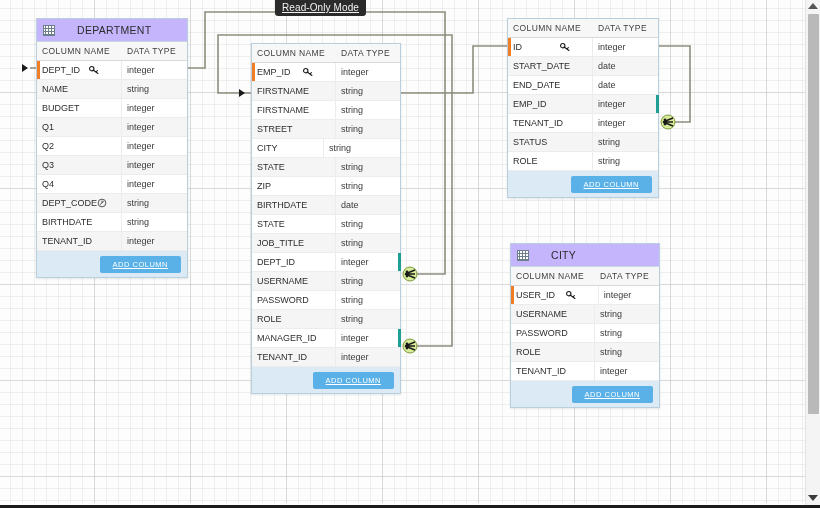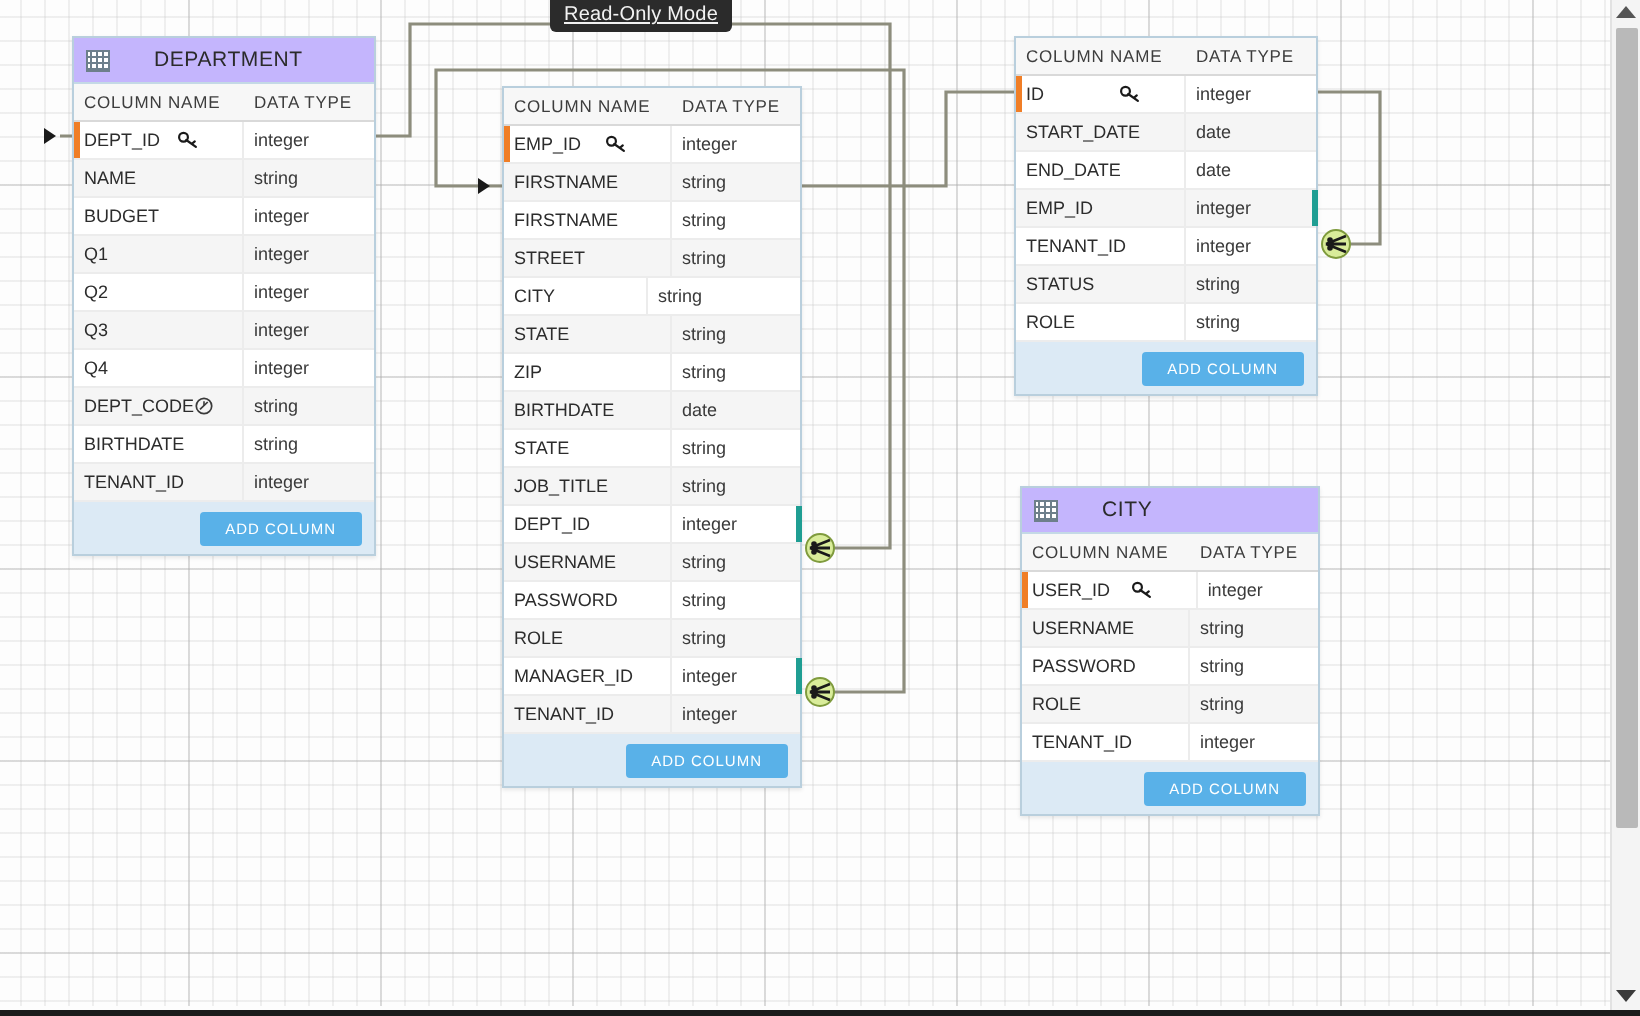--- a/index.html
+++ b/index.html
@@ -202,20 +202,21 @@
   .add-col-btn {
     background: #59b1e8;
     color: #ffffff;
     font-size: 7.5px;
     letter-spacing: 0.5px;
     padding: 4px 13px;
     border-radius: 2px;
     border: none;
     cursor: pointer;
     font-family: "Liberation Sans", sans-serif;
+    text-decoration: underline;
   }
 
   
   .endpoint {
     position: absolute;
     width: 16px; height: 16px;
     z-index: 30;
     pointer-events: none;
   }
   .arrow-in {

